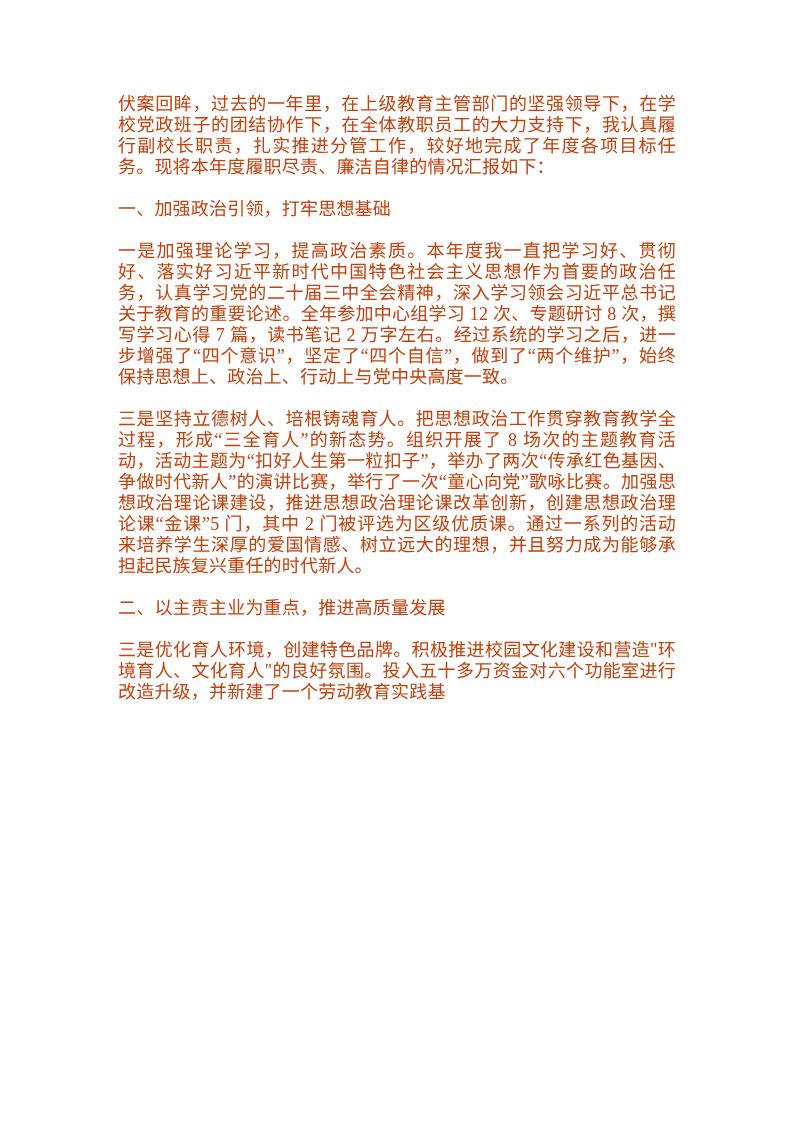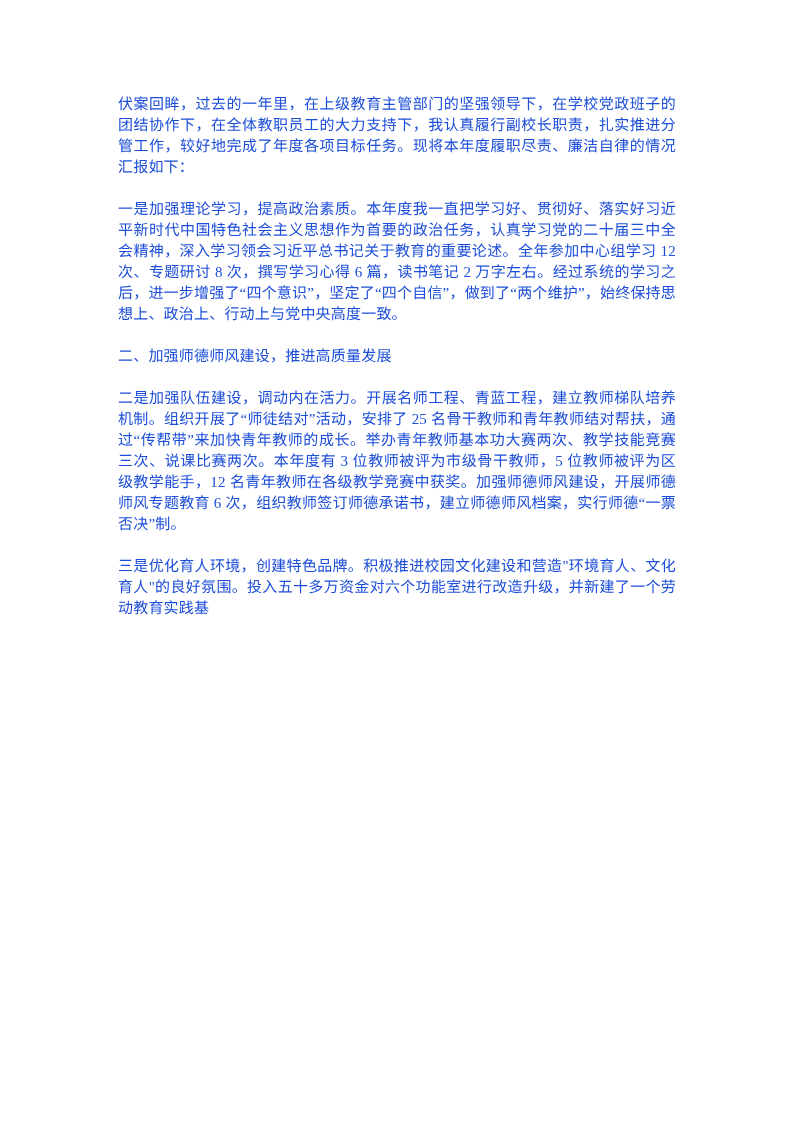--- a/index.html
+++ b/index.html
@@ -13,34 +13,35 @@
     height: 1122px;
     margin: 0 auto;
     background: #ffffff;
     box-sizing: border-box;
     padding: 94px 117px 0 118px;
     overflow: hidden;
   }
   .doc-block {
     margin: 0 0 21px 0;
     font-family: "Liberation Serif", "DejaVu Serif", serif;
-    font-size: 15px;
+    font-size: 18px;
     line-height: 21px;
     font-weight: normal;
-    color: #1d4ed8;
+    color: #c2410c;
     text-align: justify;
     letter-spacing: 0.2px;
     word-break: break-all;
   }
   .doc-block:last-child {
     margin-bottom: 0;
   }
 </style>
 </head>
 <body>
 
 <div class="page">
   <p class="doc-block">伏案回眸，过去的一年里，在上级教育主管部门的坚强领导下，在学校党政班子的团结协作下，在全体教职员工的大力支持下，我认真履行副校长职责，扎实推进分管工作，较好地完成了年度各项目标任务。现将本年度履职尽责、廉洁自律的情况汇报如下：</p>
-  <p class="doc-block">一是加强理论学习，提高政治素质。本年度我一直把学习好、贯彻好、落实好习近平新时代中国特色社会主义思想作为首要的政治任务，认真学习党的二十届三中全会精神，深入学习领会习近平总书记关于教育的重要论述。全年参加中心组学习 12 次、专题研讨 8 次，撰写学习心得 6 篇，读书笔记 2 万字左右。经过系统的学习之后，进一步增强了“四个意识”，坚定了“四个自信”，做到了“两个维护”，始终保持思想上、政治上、行动上与党中央高度一致。</p>
-  <p class="doc-block">二、加强师德师风建设，推进高质量发展</p>
-  <p class="doc-block">二是加强队伍建设，调动内在活力。开展名师工程、青蓝工程，建立教师梯队培养机制。组织开展了“师徒结对”活动，安排了 25 名骨干教师和青年教师结对帮扶，通过“传帮带”来加快青年教师的成长。举办青年教师基本功大赛两次、教学技能竞赛三次、说课比赛两次。本年度有 3 位教师被评为市级骨干教师，5 位教师被评为区级教学能手，12 名青年教师在各级教学竞赛中获奖。加强师德师风建设，开展师德师风专题教育 6 次，组织教师签订师德承诺书，建立师德师风档案，实行师德“一票否决”制。</p>
+  <p class="doc-block">一、加强政治引领，打牢思想基础</p>
+  <p class="doc-block">一是加强理论学习，提高政治素质。本年度我一直把学习好、贯彻好、落实好习近平新时代中国特色社会主义思想作为首要的政治任务，认真学习党的二十届三中全会精神，深入学习领会习近平总书记关于教育的重要论述。全年参加中心组学习 12 次、专题研讨 8 次，撰写学习心得 7 篇，读书笔记 2 万字左右。经过系统的学习之后，进一步增强了“四个意识”，坚定了“四个自信”，做到了“两个维护”，始终保持思想上、政治上、行动上与党中央高度一致。</p>
+  <p class="doc-block">三是坚持立德树人、培根铸魂育人。把思想政治工作贯穿教育教学全过程，形成“三全育人”的新态势。组织开展了 8 场次的主题教育活动，活动主题为“扣好人生第一粒扣子”，举办了两次“传承红色基因、争做时代新人”的演讲比赛，举行了一次“童心向党”歌咏比赛。加强思想政治理论课建设，推进思想政治理论课改革创新，创建思想政治理论课“金课”5 门，其中 2 门被评选为区级优质课。通过一系列的活动来培养学生深厚的爱国情感、树立远大的理想，并且努力成为能够承担起民族复兴重任的时代新人。</p>
+  <p class="doc-block">二、以主责主业为重点，推进高质量发展</p>
   <p class="doc-block">三是优化育人环境，创建特色品牌。积极推进校园文化建设和营造"环境育人、文化育人"的良好氛围。投入五十多万资金对六个功能室进行改造升级，并新建了一个劳动教育实践基</p>
 </div>
 
 </body></html>

